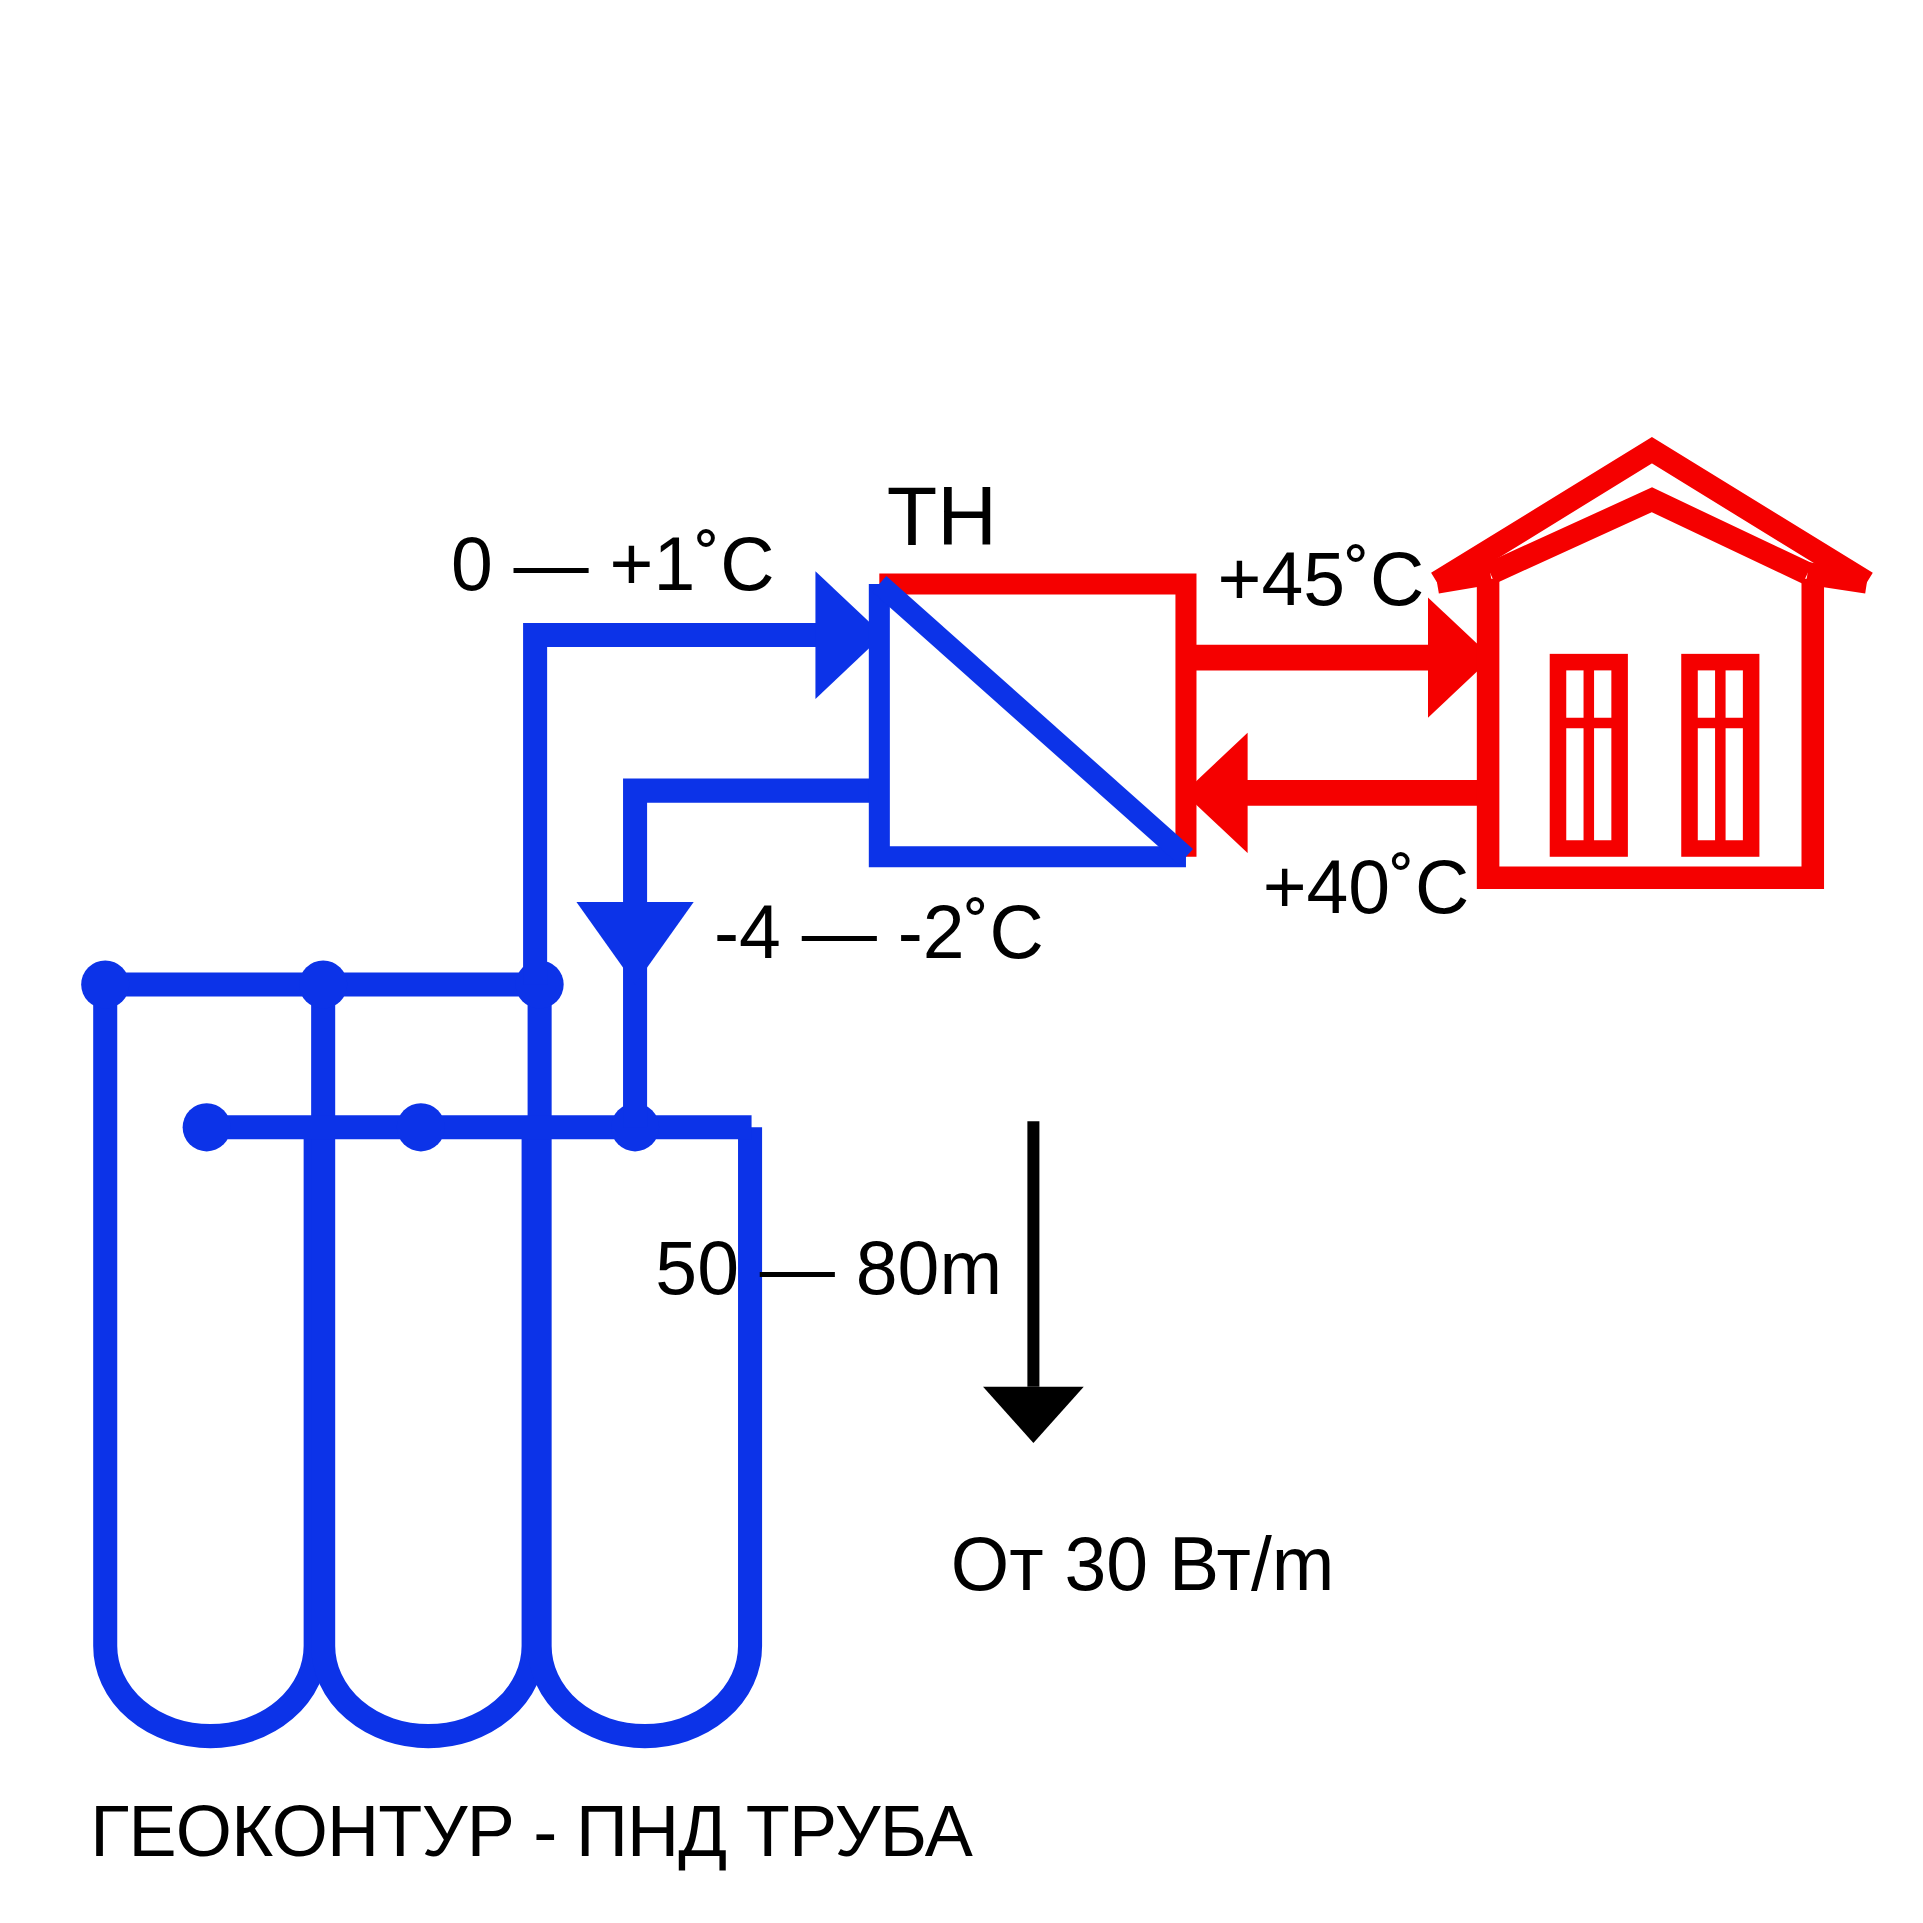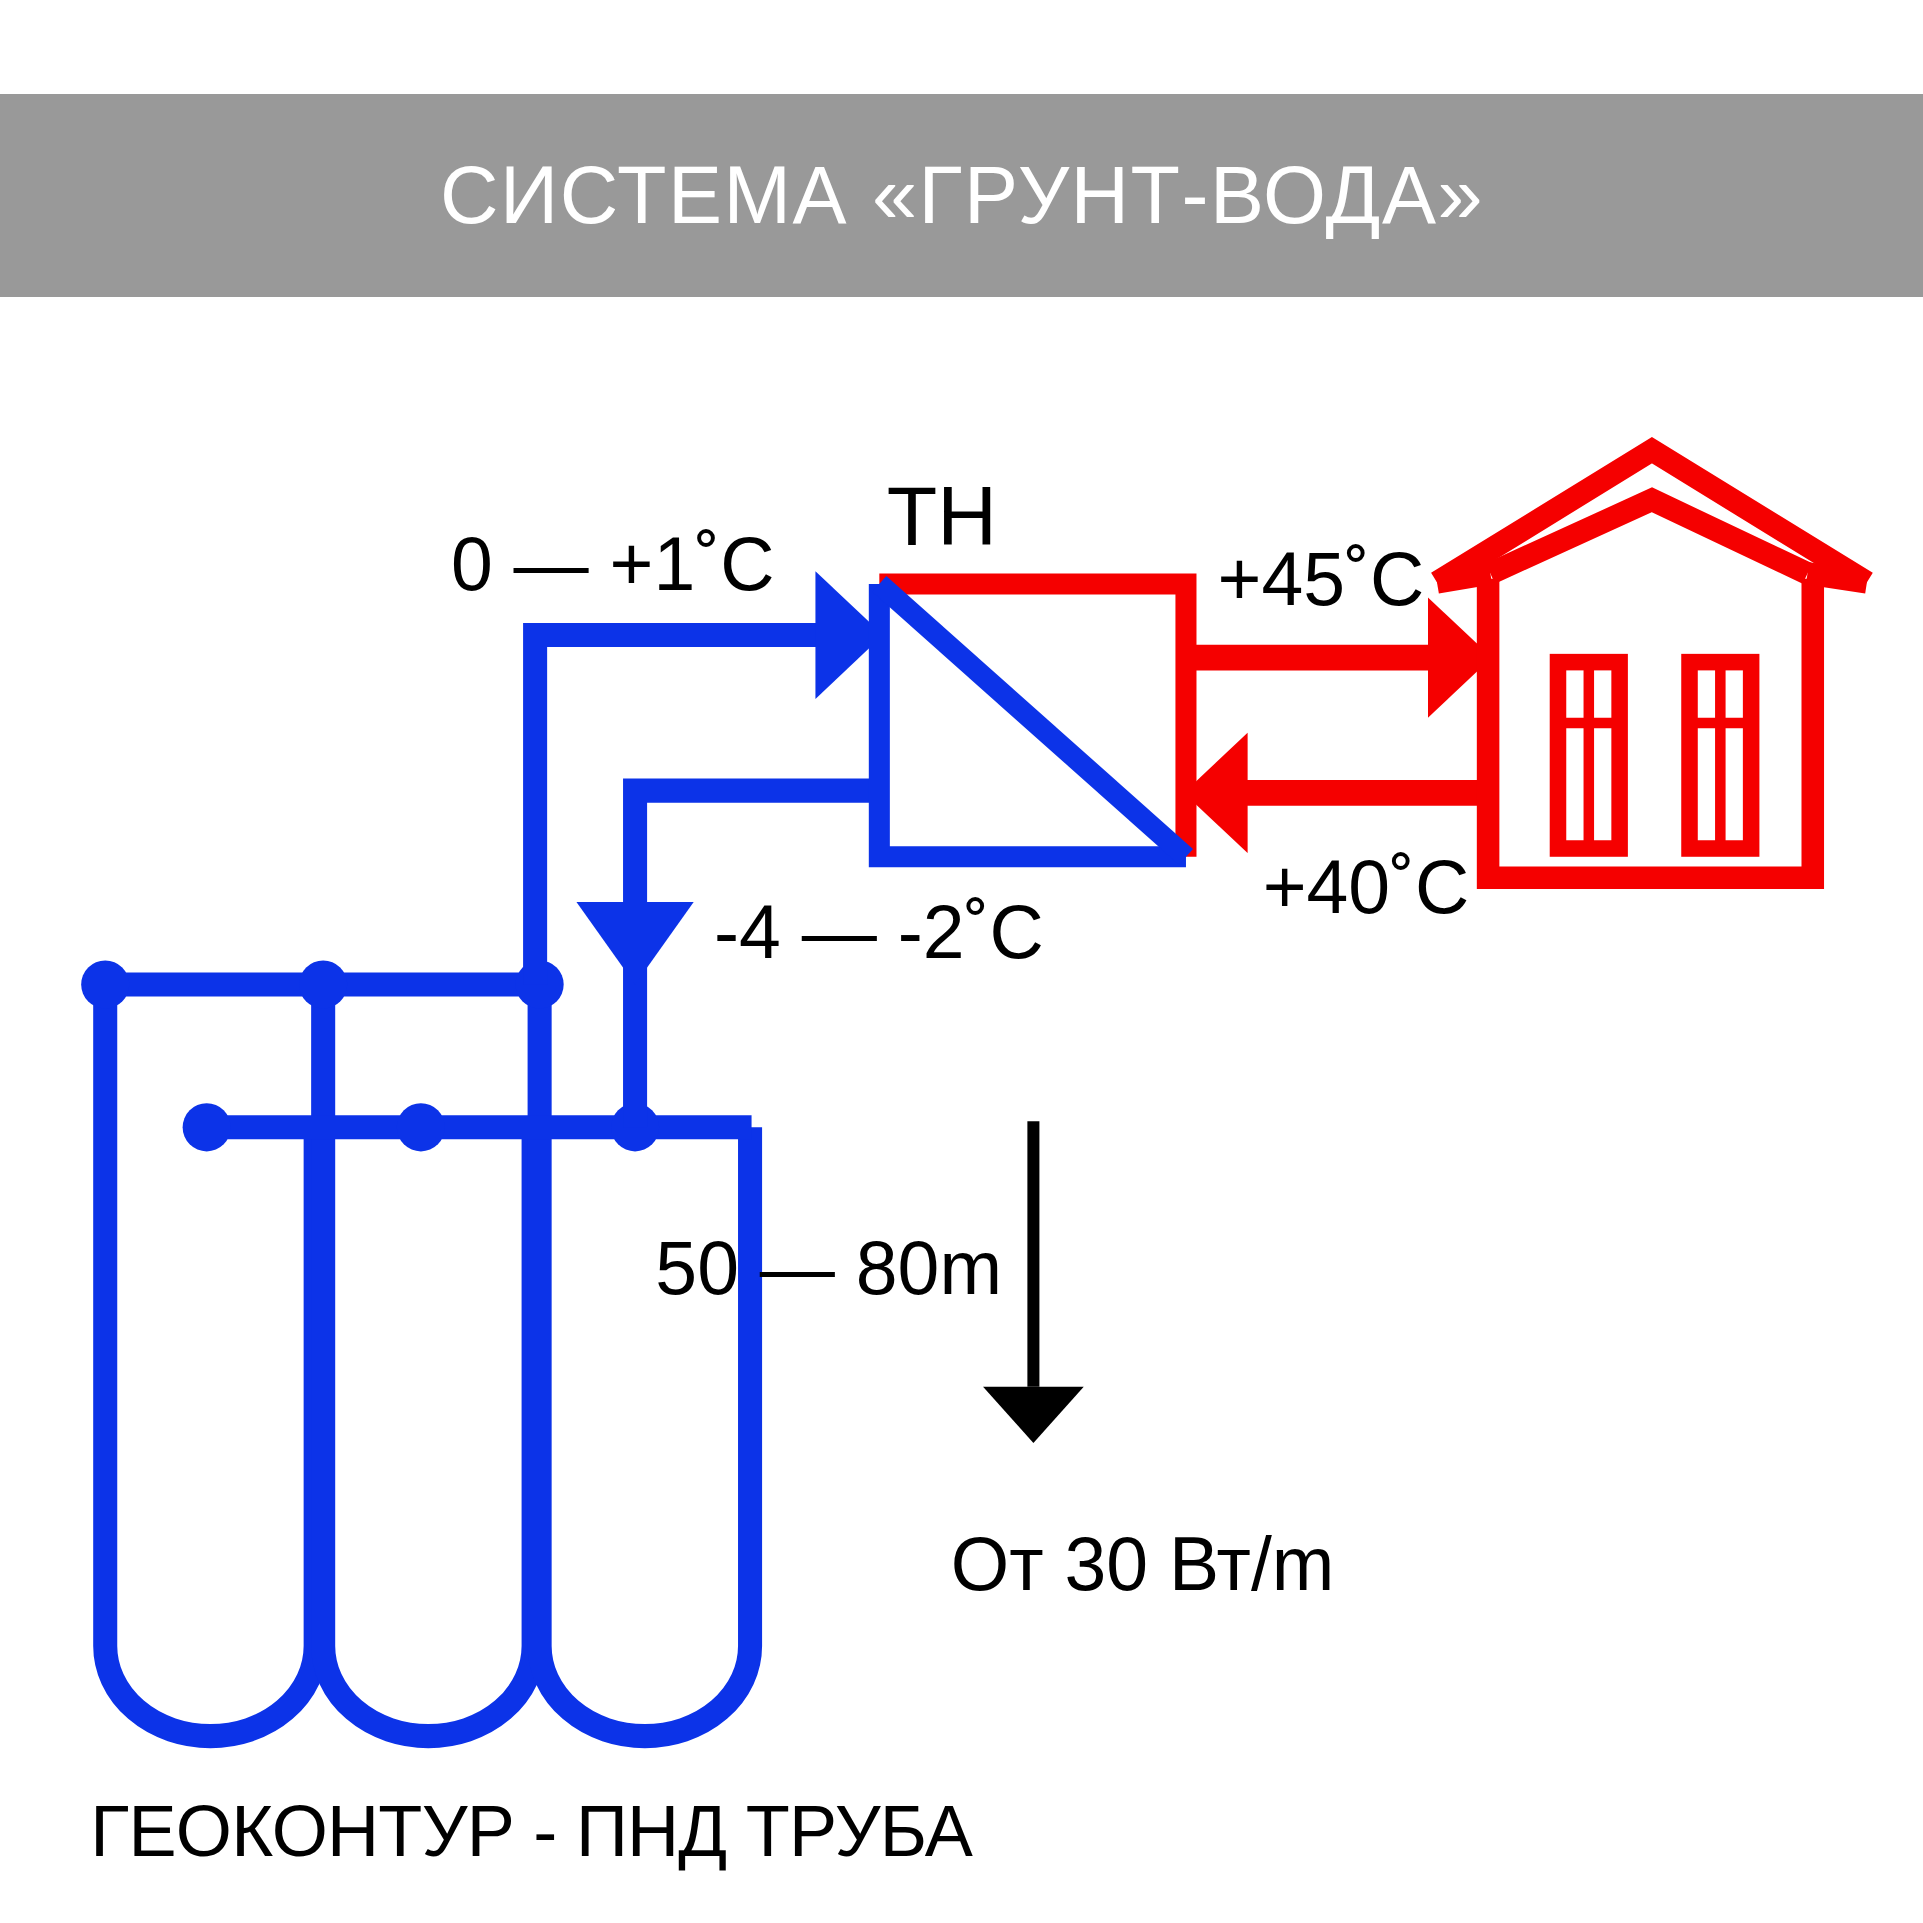--- a/index.html
+++ b/index.html
@@ -61,23 +61,20 @@
     font-family: "Liberation Sans", sans-serif;
     fill: #000000;
     font-size: 110px;
   }
 </style>
 </head>
 <body>
 
 <div id="page">
 
-  <div id="header-band">
-    <div id="header-title">СИСТЕМА «ГРУНТ-ВОДА»</div>
-  </div>
 
   <svg id="diagram" viewBox="0 0 2560 2560">
 
     <defs>
       <style>
         .blue-stroke { stroke: #0c33e8; fill: none; }
         .red-stroke  { stroke: #f50000; fill: none; }
         .blue-fill   { fill: #0c33e8; }
         .red-fill    { fill: #f50000; }
       </style>

